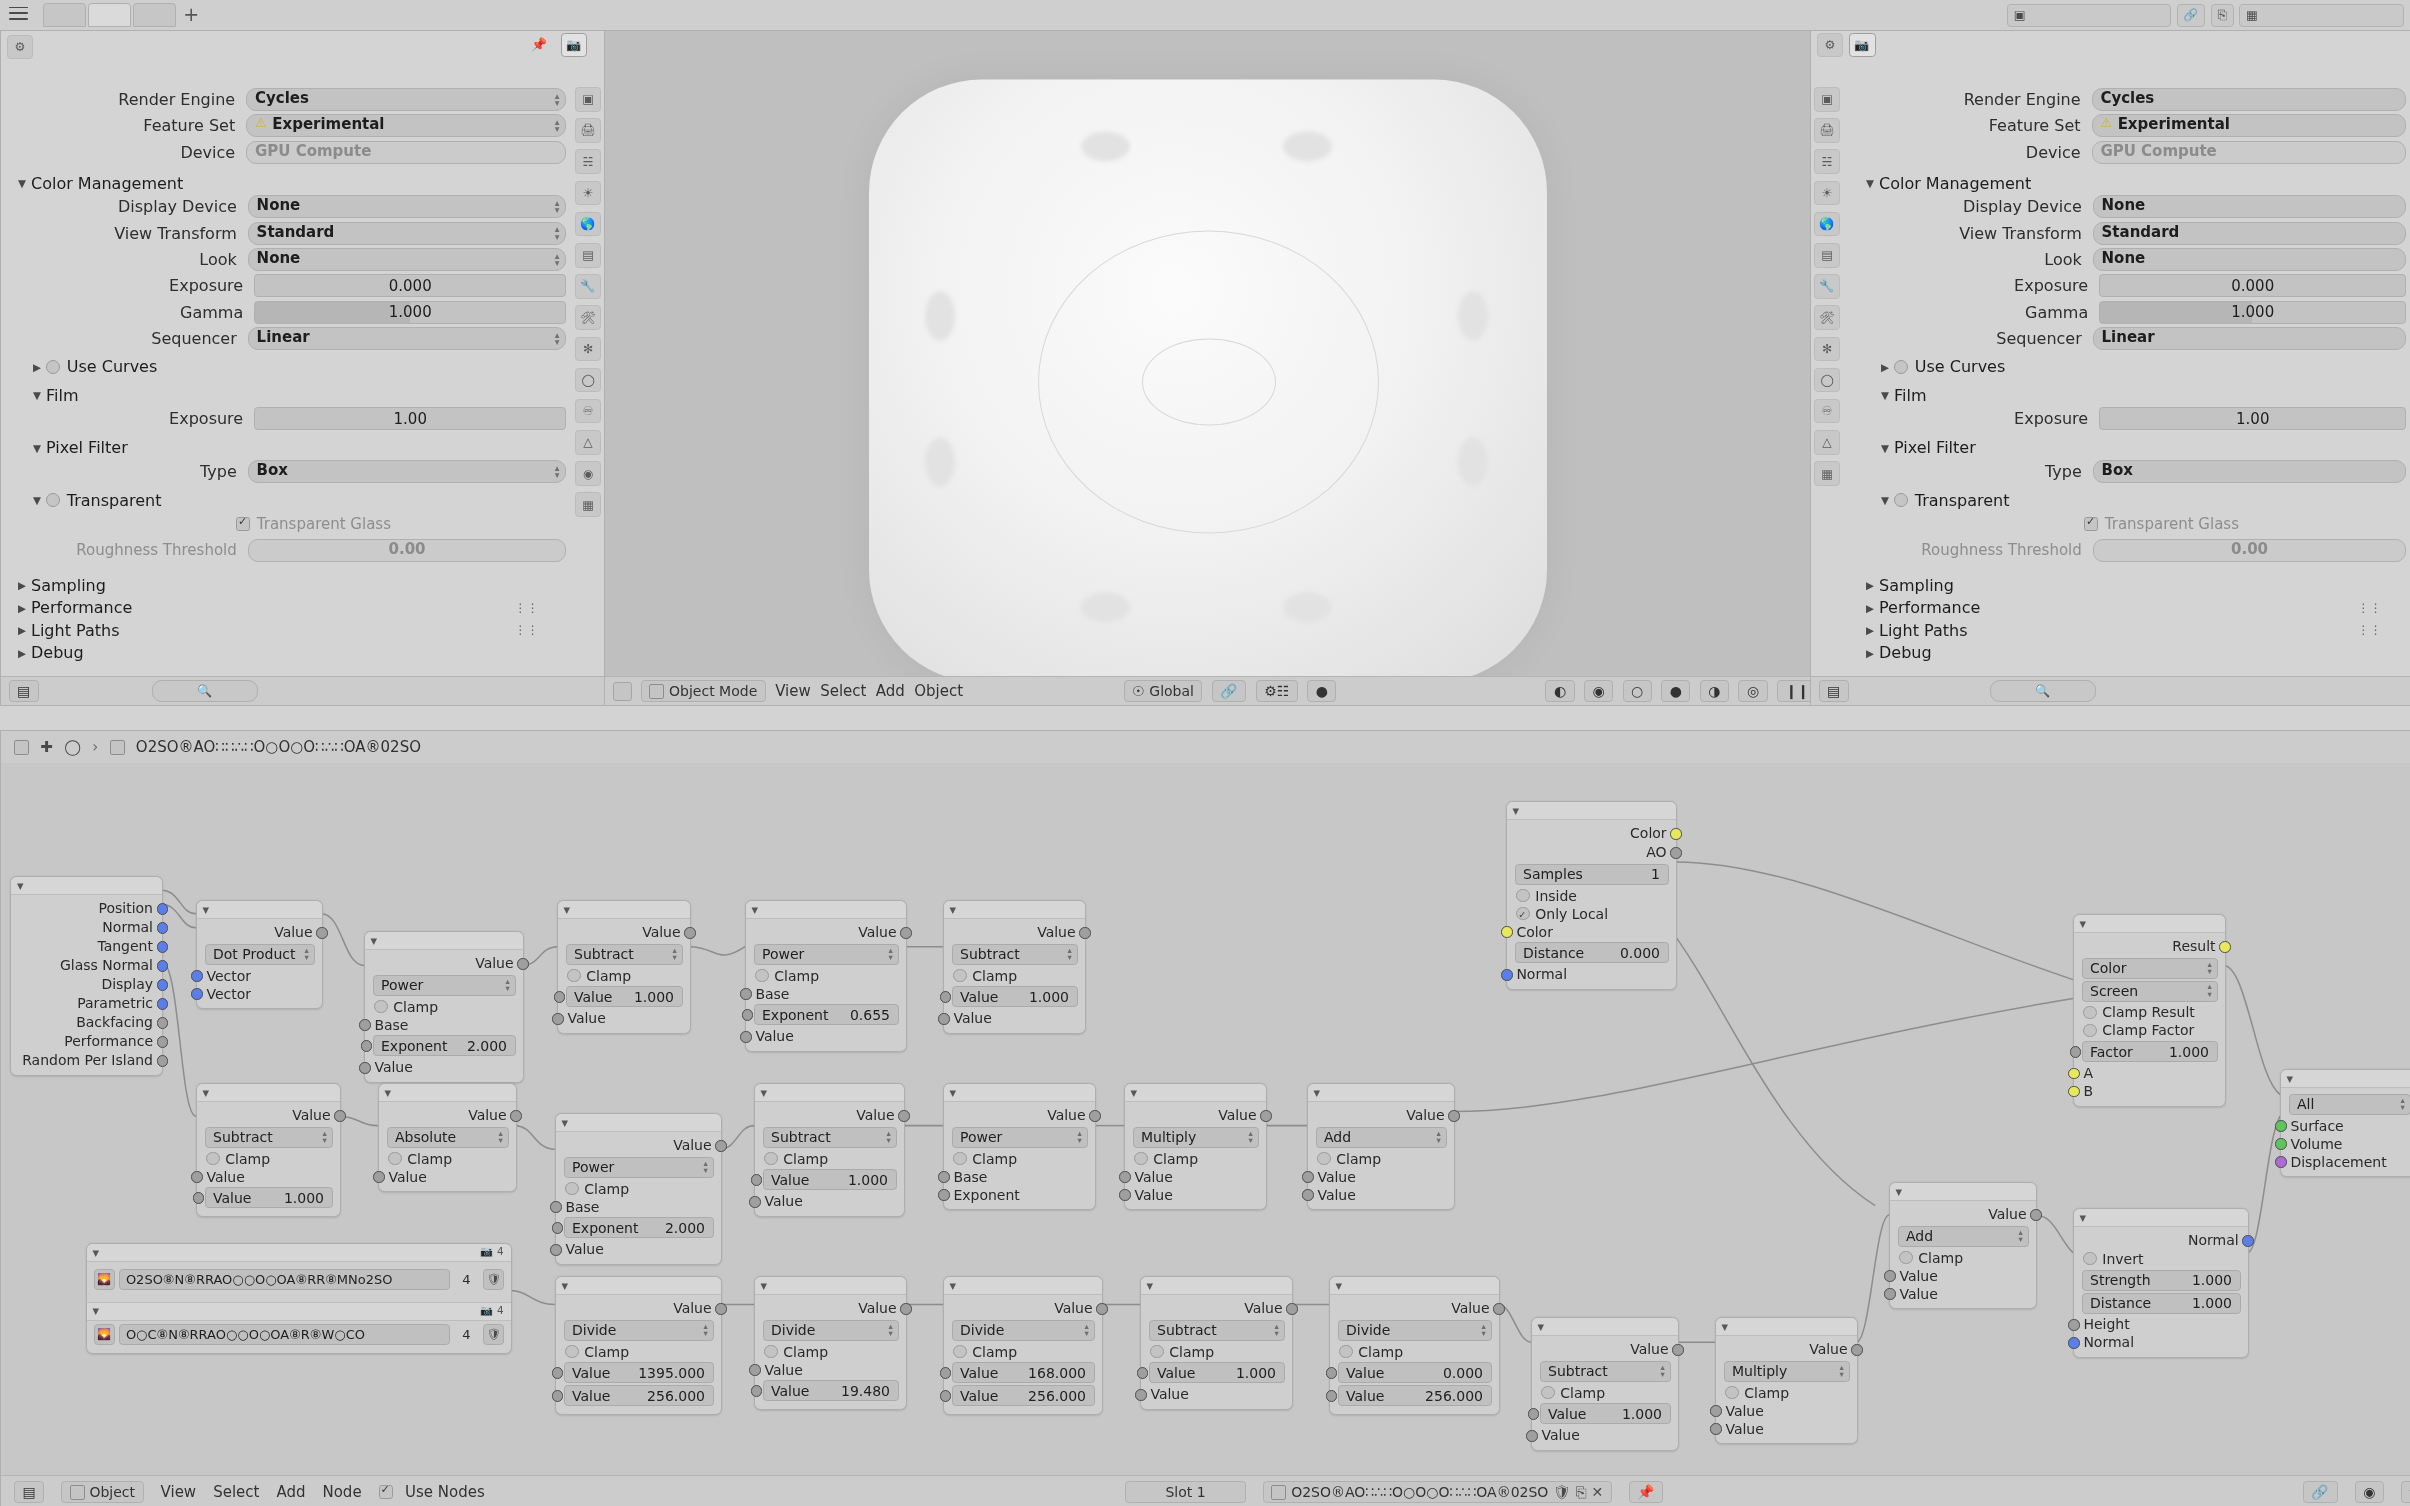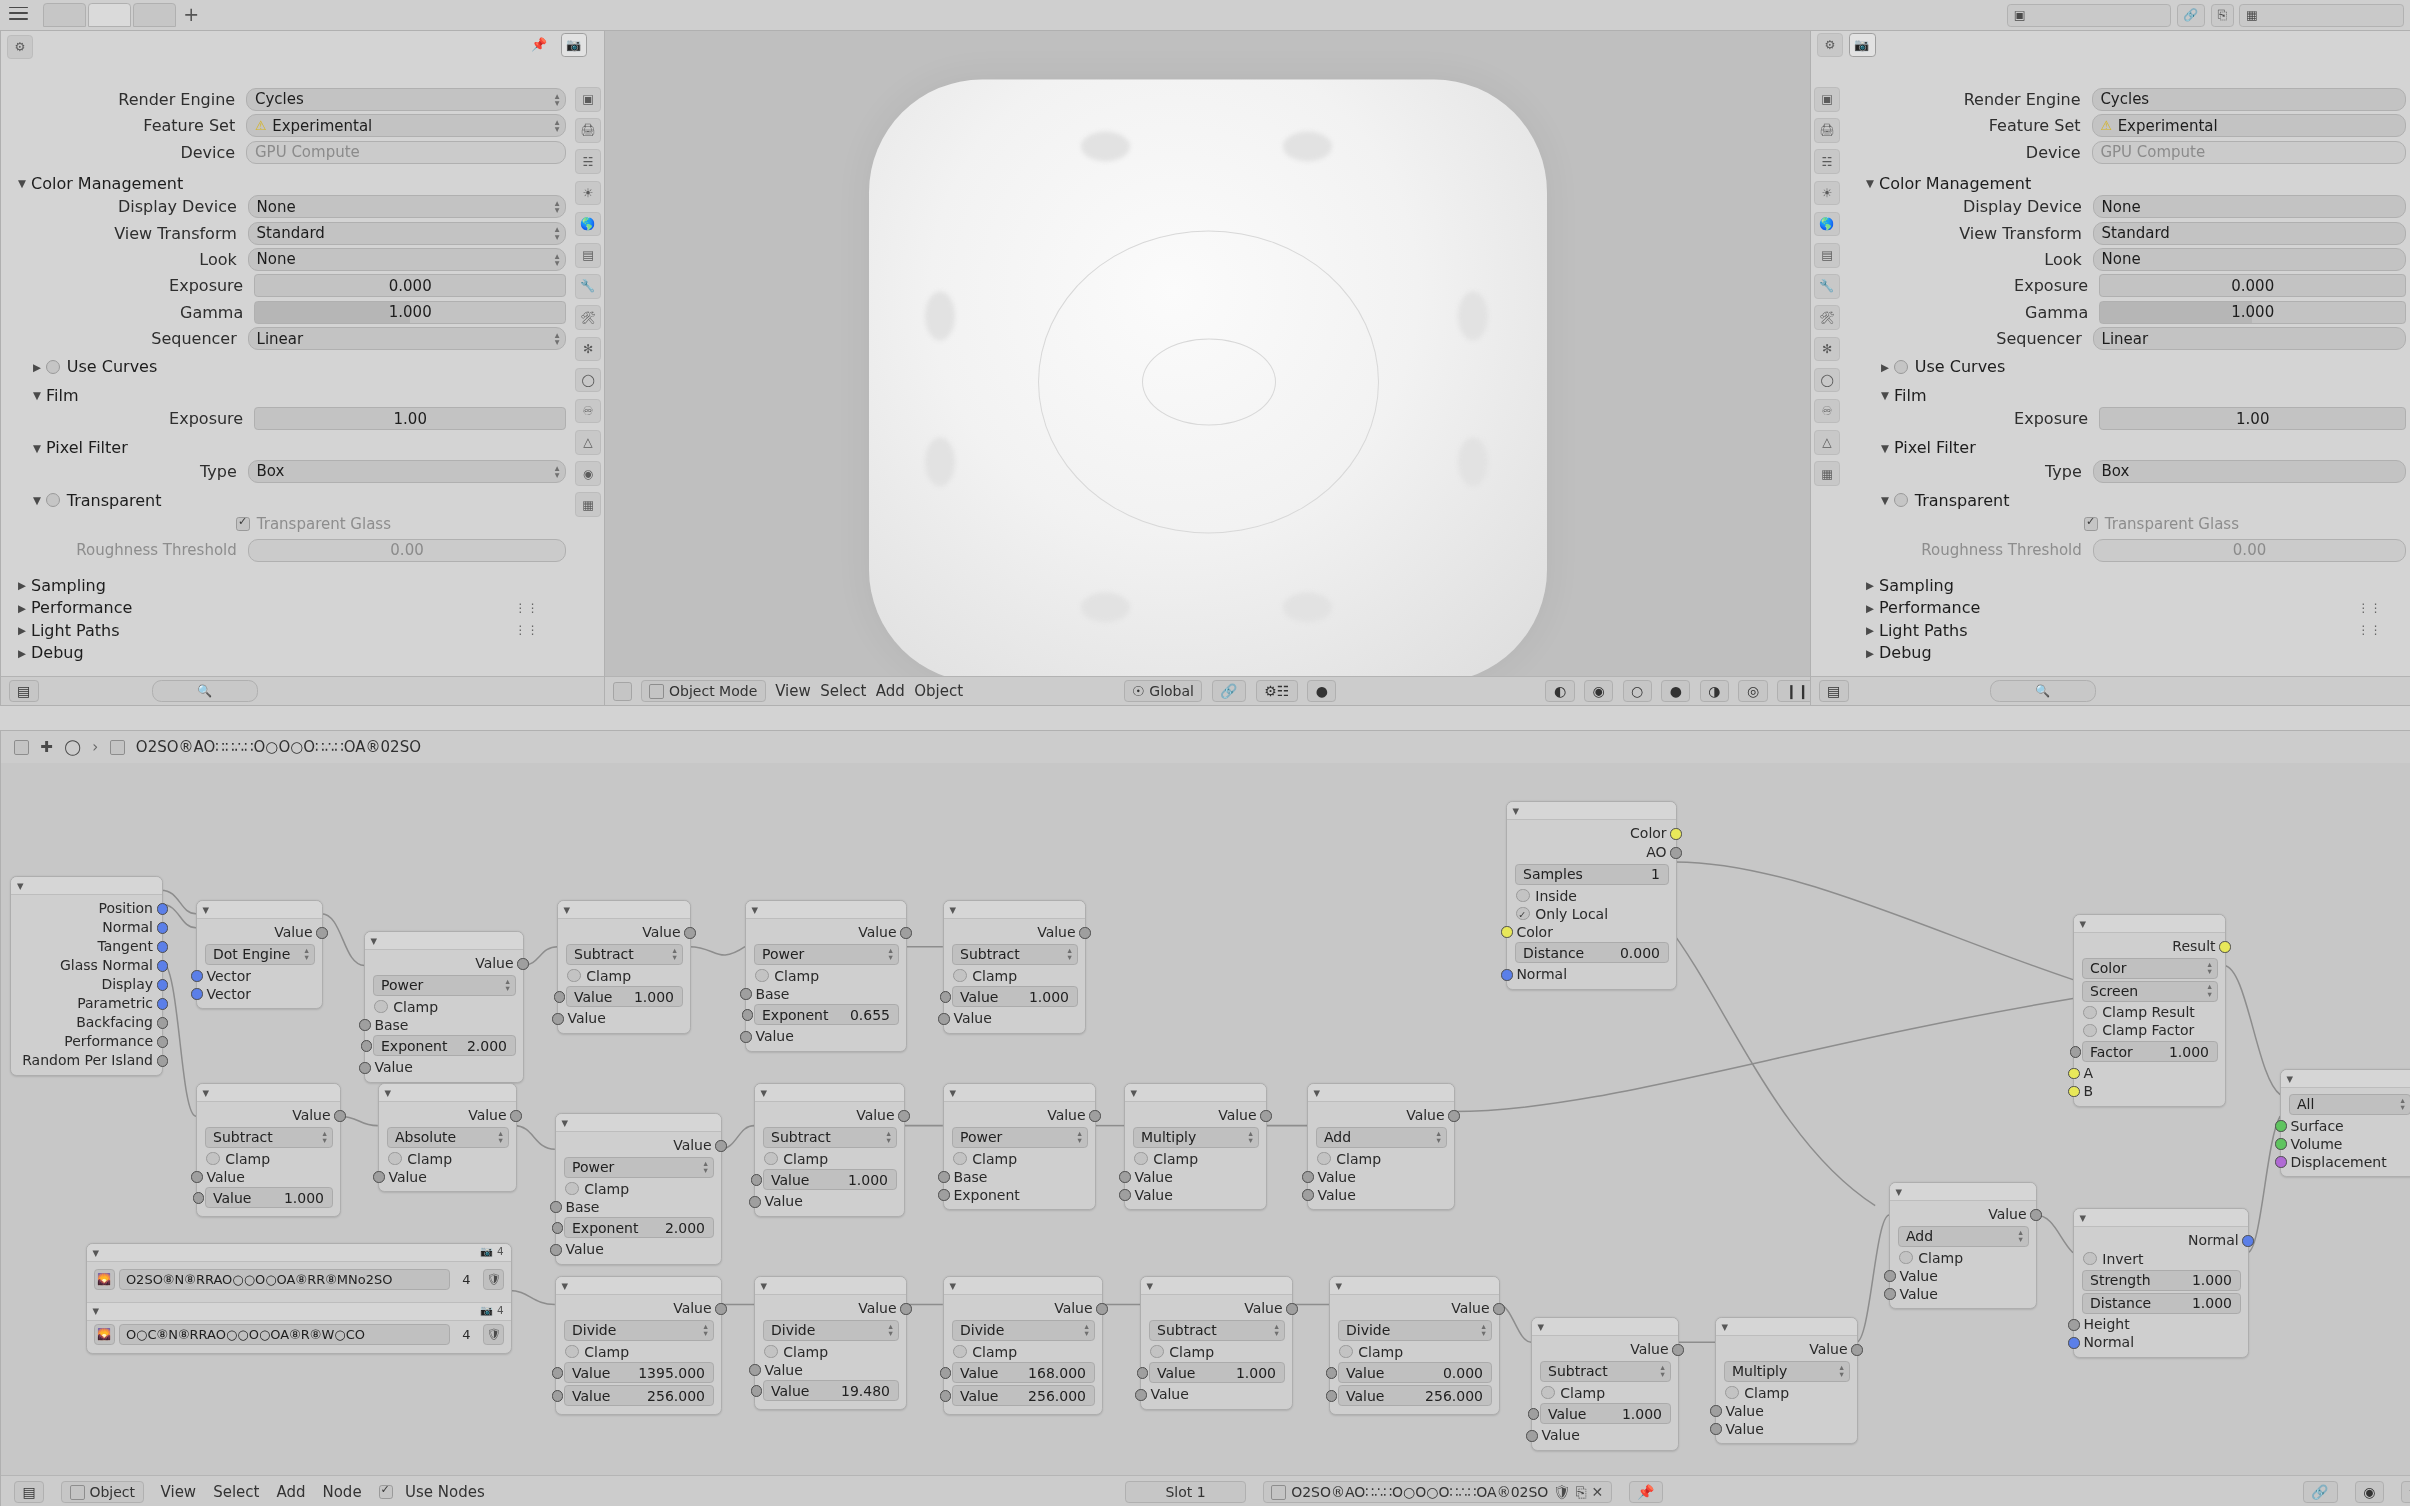--- a/index.html
+++ b/index.html
@@ -27,21 +27,21 @@
 
   
   .iconcol{position:absolute;top:28px;width:32px;display:flex;flex-direction:column;align-items:center;gap:6.6px;}
   .icn{width:24.5px;height:22.6px;border-radius:3.8px;background:#c8c8c8;border:0.9px solid #bcbcbc;display:flex;align-items:center;justify-content:center;font-size:12.2px;color:#5b5b5b;}
   .icn.sel{background:#e2e2e2;border-color:#9f9f9f;}
 
   
   .prop-area{position:absolute;top:34px;}
   .row{position:relative;height:24.5px;margin-bottom:1.9px;display:flex;align-items:center;}
   .lbl{text-align:right;padding-right:11.3px;color:#2e2e2e;font-size:16px;white-space:nowrap;margin-left:12px;}
-  .field{height:21px;background:#c3c3c3;border:0.9px solid #b0b0b0;border-radius:10px;display:flex;align-items:center;padding:0 7.5px;color:#1d1d1d;font-size:15px;position:relative;}
+  .field{height:21px;background:#c3c3c3;border:0.9px solid #b0b0b0;border-radius:10px;display:flex;align-items:flex-start;padding:0 7.5px;color:#1d1d1d;font-size:15px;position:relative;font-weight:bold;}
   .field.dis{color:#8b8b8b;background:#cbcbcb;}
   .field .arrows{position:absolute;right:5.6px;top:2.8px;color:#707070;font-size:9.4px;line-height:7.5px;}
   .field.center{justify-content:center;}
   .slider{height:21px;background:linear-gradient(to right,#b6b6b6 0,#b6b6b6 50%,#c3c3c3 50%,#c3c3c3 100%);border:0.9px solid #b0b0b0;border-radius:3.8px;display:flex;align-items:center;justify-content:center;font-size:15px;color:#1d1d1d;}
   .sectionhdr{display:flex;align-items:center;height:22.6px;font-size:16px;color:#1d1d1d;cursor:default;}
   .tri{width:13px;display:inline-block;color:#4a4a4a;font-size:10.4px;}
   .warn{color:#d6b41f;margin-right:5.6px;font-size:13px;}
   .chk{width:12.2px;height:12.2px;border:0.9px solid #9a9a9a;background:#c5c5c5;border-radius:2.8px;display:inline-block;margin-right:6.6px;position:relative;}
   .chk.on{background:#c5c5c5;}
   .chk.on:after{content:"\2713";position:absolute;left:0.9px;top:-2.8px;font-size:11.3px;color:#3c3c3c;}
@@ -564,21 +564,21 @@
       <div class="node" style="left:195px;top:137px;width:125px;">
         <div class="nhdr">
             <span class="caret">▼</span>
           </div>
         <div class="body">
           <div class="nrow">
               <span>Value</span>
               <span class="nsock s-gray s-out" style="top:4.7px"></span>
             </div>
           <div class="nwidget">
-              <span>Dot Engine</span>
+              <span>Dot Product</span>
               <span class="arrows">▴<br>▾</span>
             </div>
           <div class="nlabel" style="position:relative">
               <span>Vector</span>
               <span class="nsock s-blue s-in" style="top:3.8px"></span>
             </div>
           <div class="nlabel" style="position:relative">
               <span>Vector</span>
               <span class="nsock s-blue s-in" style="top:3.8px"></span>
             </div>

